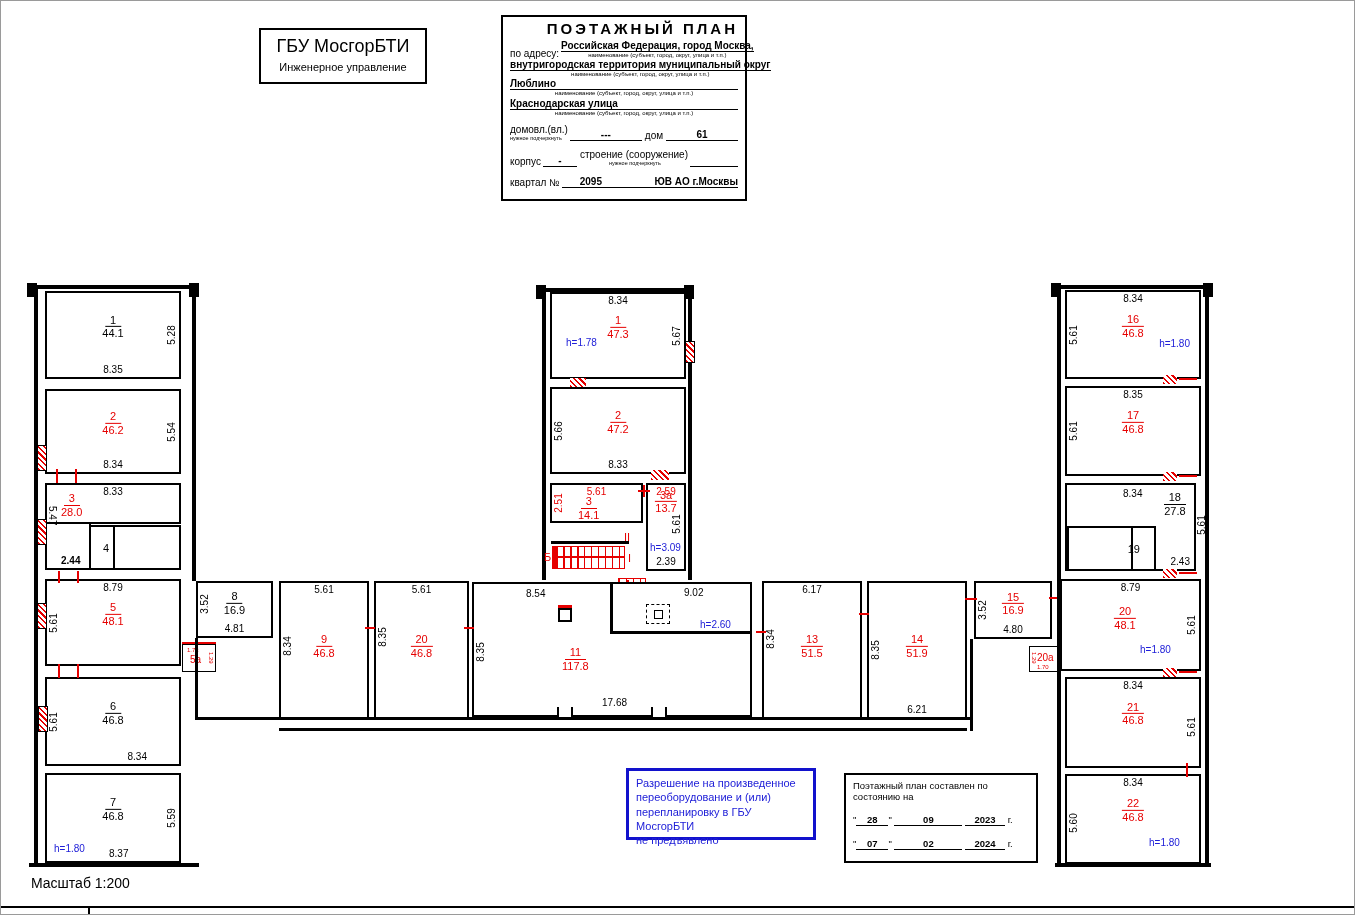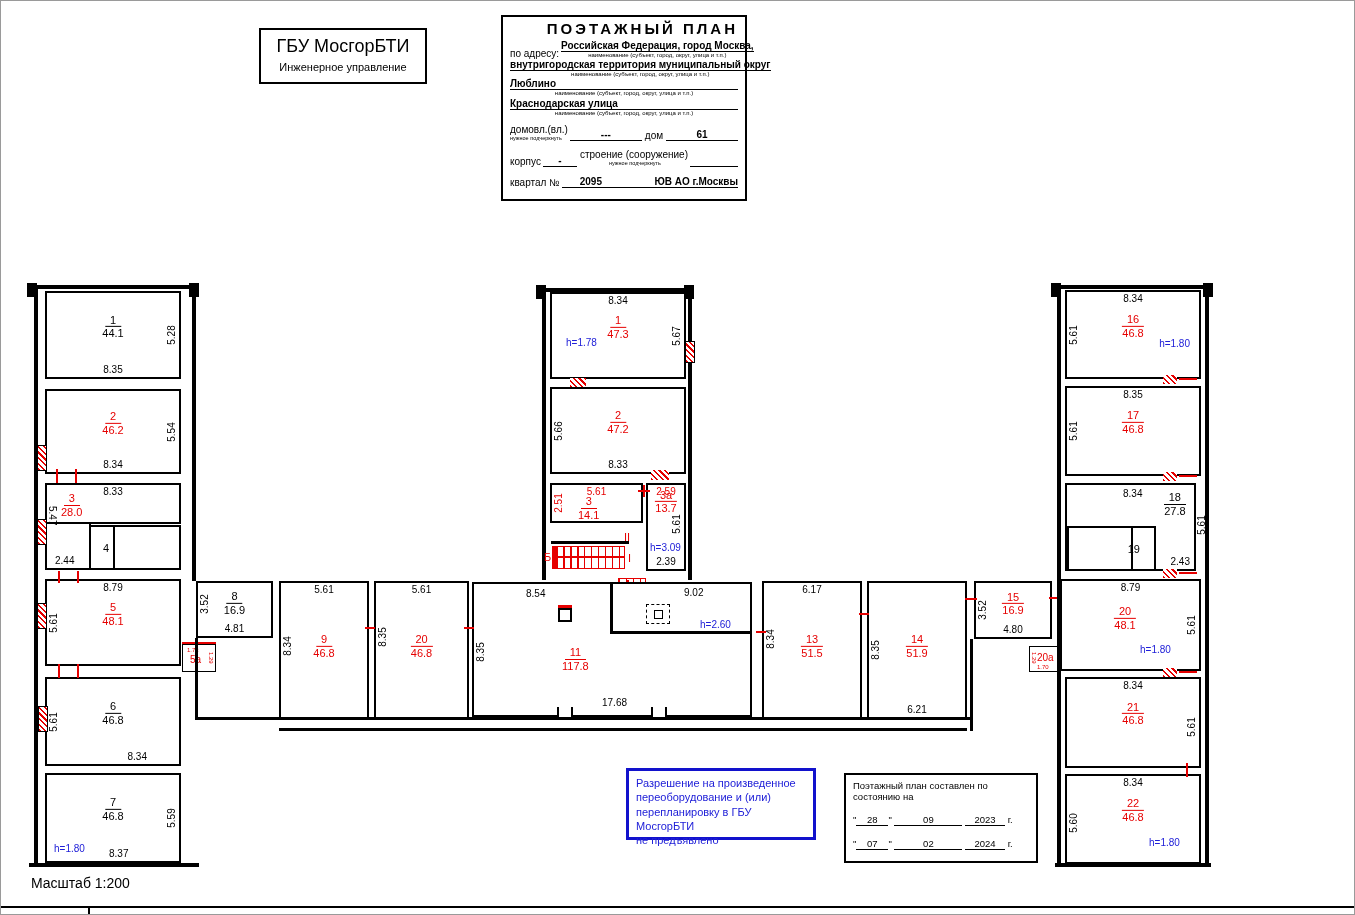--- a/index.html
+++ b/index.html
@@ -48,21 +48,21 @@
   .mt   { margin-top:0; }
 
   #plan-title { position:absolute; left:548px; top:226px; width:260px; font-size:27px; letter-spacing:2px; color:#000; }
 
   
   #bluebox { position:absolute; left:625px; top:767px; width:190px; height:72px; border:3px solid #1212cc; padding:5px 7px; color:#2020d8; font-size:11px; line-height:1.3; }
 
   
   #stampbox { position:absolute; left:843px; top:772px; width:194px; height:90px; border:2px solid #000; padding:5px 7px; font-size:9.5px; }
   .srow { margin-top:12px; white-space:nowrap; }
-  .su { display:inline-block; border-bottom:1px solid #000; text-align:center; font-weight:normal; }
+  .su { display:inline-block; border-bottom:1px solid #000; text-align:center; font-weight:bold; }
 
   #scale { position:absolute; left:30px; top:874px; font-size:14px; color:#000; }
 </style>
 </head>
 <body>
 
 <div id="sheet">
 
   <div id="orgbox">
     <div class="t1">ГБУ МосгорБТИ</div>
@@ -148,21 +148,21 @@
   </div>
 
   <div class="room" style="left:44px;top:482px;width:136px;height:41px;">
     <div class="frac red" style="left:14px;top:7px;">
       <div class="n">3</div>
       <div>28.0</div>
     </div>
     <span class="lbl d-top">8.33</span>
   </div>
   <div class="room" style="left:44px;top:521px;width:46px;height:48px;">
-    <span class="lbl" style="left:8px;bottom:2px;">2.44</span>
+    <span class="lbl" style="left:14px;bottom:2px;font-weight:bold;">2.44</span>
   </div>
   <span class="lbl vdim" style="left:46px;top:505px;">5.47</span>
 
   <div class="room" style="left:88px;top:524px;width:92px;height:45px;">
     <div class="lbl" style="left:12px;top:16px;font-size:11px;">4</div>
   </div>
   <div class="wall" style="left:112px;top:524px;width:2px;height:45px;"></div>
 
   <div class="room" style="left:44px;top:578px;width:136px;height:87px;">
     <div class="frac fc red">

